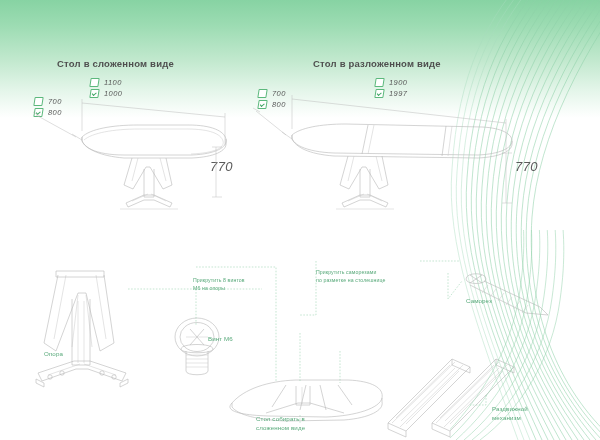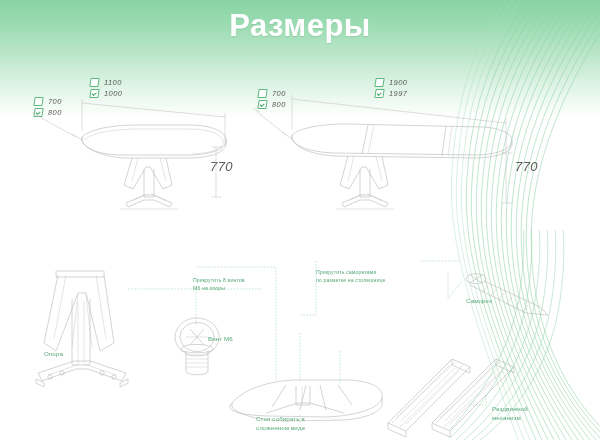--- a/index.html
+++ b/index.html
@@ -81,21 +81,20 @@
   .ln-d{fill:none;stroke:#c9c9c9;stroke-width:.5;}
   .dimln{fill:none;stroke:#bdbdbd;stroke-width:.5;}
   .dash{fill:none;stroke:#8fcfa8;stroke-width:.52;stroke-dasharray:1.6 1.5;}
 </style>
 </head>
 <body>
 
 <div class="page">
 
   <div class="header-band"></div>
-  <div class="title">Размеры</div>
 
   <svg class="swirl" viewBox="0 0 160 440">
     <g fill="none" stroke="#8ed0a8" stroke-width="0.65" opacity="0.85">
       <path d="M175 -30 C 120 40, 78 120, 72 205 C 66 292, 96 372, 150 440"></path>
       <path d="M182 -30 C 126 42, 83 124, 77 208 C 71 296, 101 376, 156 440"></path>
       <path d="M189 -30 C 132 44, 88 128, 82 211 C 76 300, 106 380, 162 440"></path>
       <path d="M196 -30 C 138 46, 93 132, 87 214 C 81 304, 111 384, 168 440"></path>
       <path d="M203 -30 C 144 48, 98 136, 92 217 C 86 308, 116 388, 174 440"></path>
       <path d="M168 -30 C 114 38, 73 116, 67 202 C 61 288, 91 368, 144 440"></path>
       <path d="M161 -30 C 108 36, 68 112, 62 199 C 56 284, 86 364, 138 440"></path>
@@ -107,20 +106,21 @@
       <path d="M119 -30 C  72 24, 38  88, 32 181 C 26 260, 56 340, 102 440"></path>
       <path d="M112 -30 C  66 22, 33  84, 27 178 C 21 256, 51 336,  96 440"></path>
     </g>
     <g fill="none" stroke="#a8dcbd" stroke-width="0.6" opacity="0.75">
       <path d="M105 -30 C  60 20, 28  80, 22 175 C 16 252, 46 332,  90 440"></path>
       <path d="M 98 -30 C  54 18, 23  76, 17 172 C 11 248, 41 328,  84 440"></path>
       <path d="M 91 -30 C  48 16, 18  72, 12 169 C  6 244, 36 324,  78 440"></path>
     </g>
   </svg>
 
+  <div class="sect-title" id="sect-left">Стол в сложенном виде</div>
 
   <div class="opt-group" style="left:90px;top:77px;">
     <div class="opt-row">
       <span class="cbox"></span>
       <span class="opt-val">1100</span>
     </div>
     <div class="opt-row">
       <span class="cbox checked"></span>
       <span class="opt-val">1000</span>
     </div>
@@ -166,20 +166,21 @@
 
     <path class="ln" d="M124 84 L 124 112 L 134 112 L 134 84"></path>
 
     <path class="ln" d="M106 118 L 124 110 L 134 110 L 152 118 L 150 122 L 134 115 L 124 115 L 108 122 Z"></path>
     <path class="ln-d" d="M112 116 L 128 109"></path>
     <path class="ln-d" d="M146 116 L 131 109"></path>
 
     <path class="ln-d" d="M100 124 L 158 124"></path>
   </svg>
 
+  <div class="sect-title" id="sect-right">Стол в разложенном виде</div>
 
   <div class="opt-group" style="left:375px;top:77px;">
     <div class="opt-row">
       <span class="cbox"></span>
       <span class="opt-val">1900</span>
     </div>
     <div class="opt-row">
       <span class="cbox checked"></span>
       <span class="opt-val">1997</span>
     </div>

